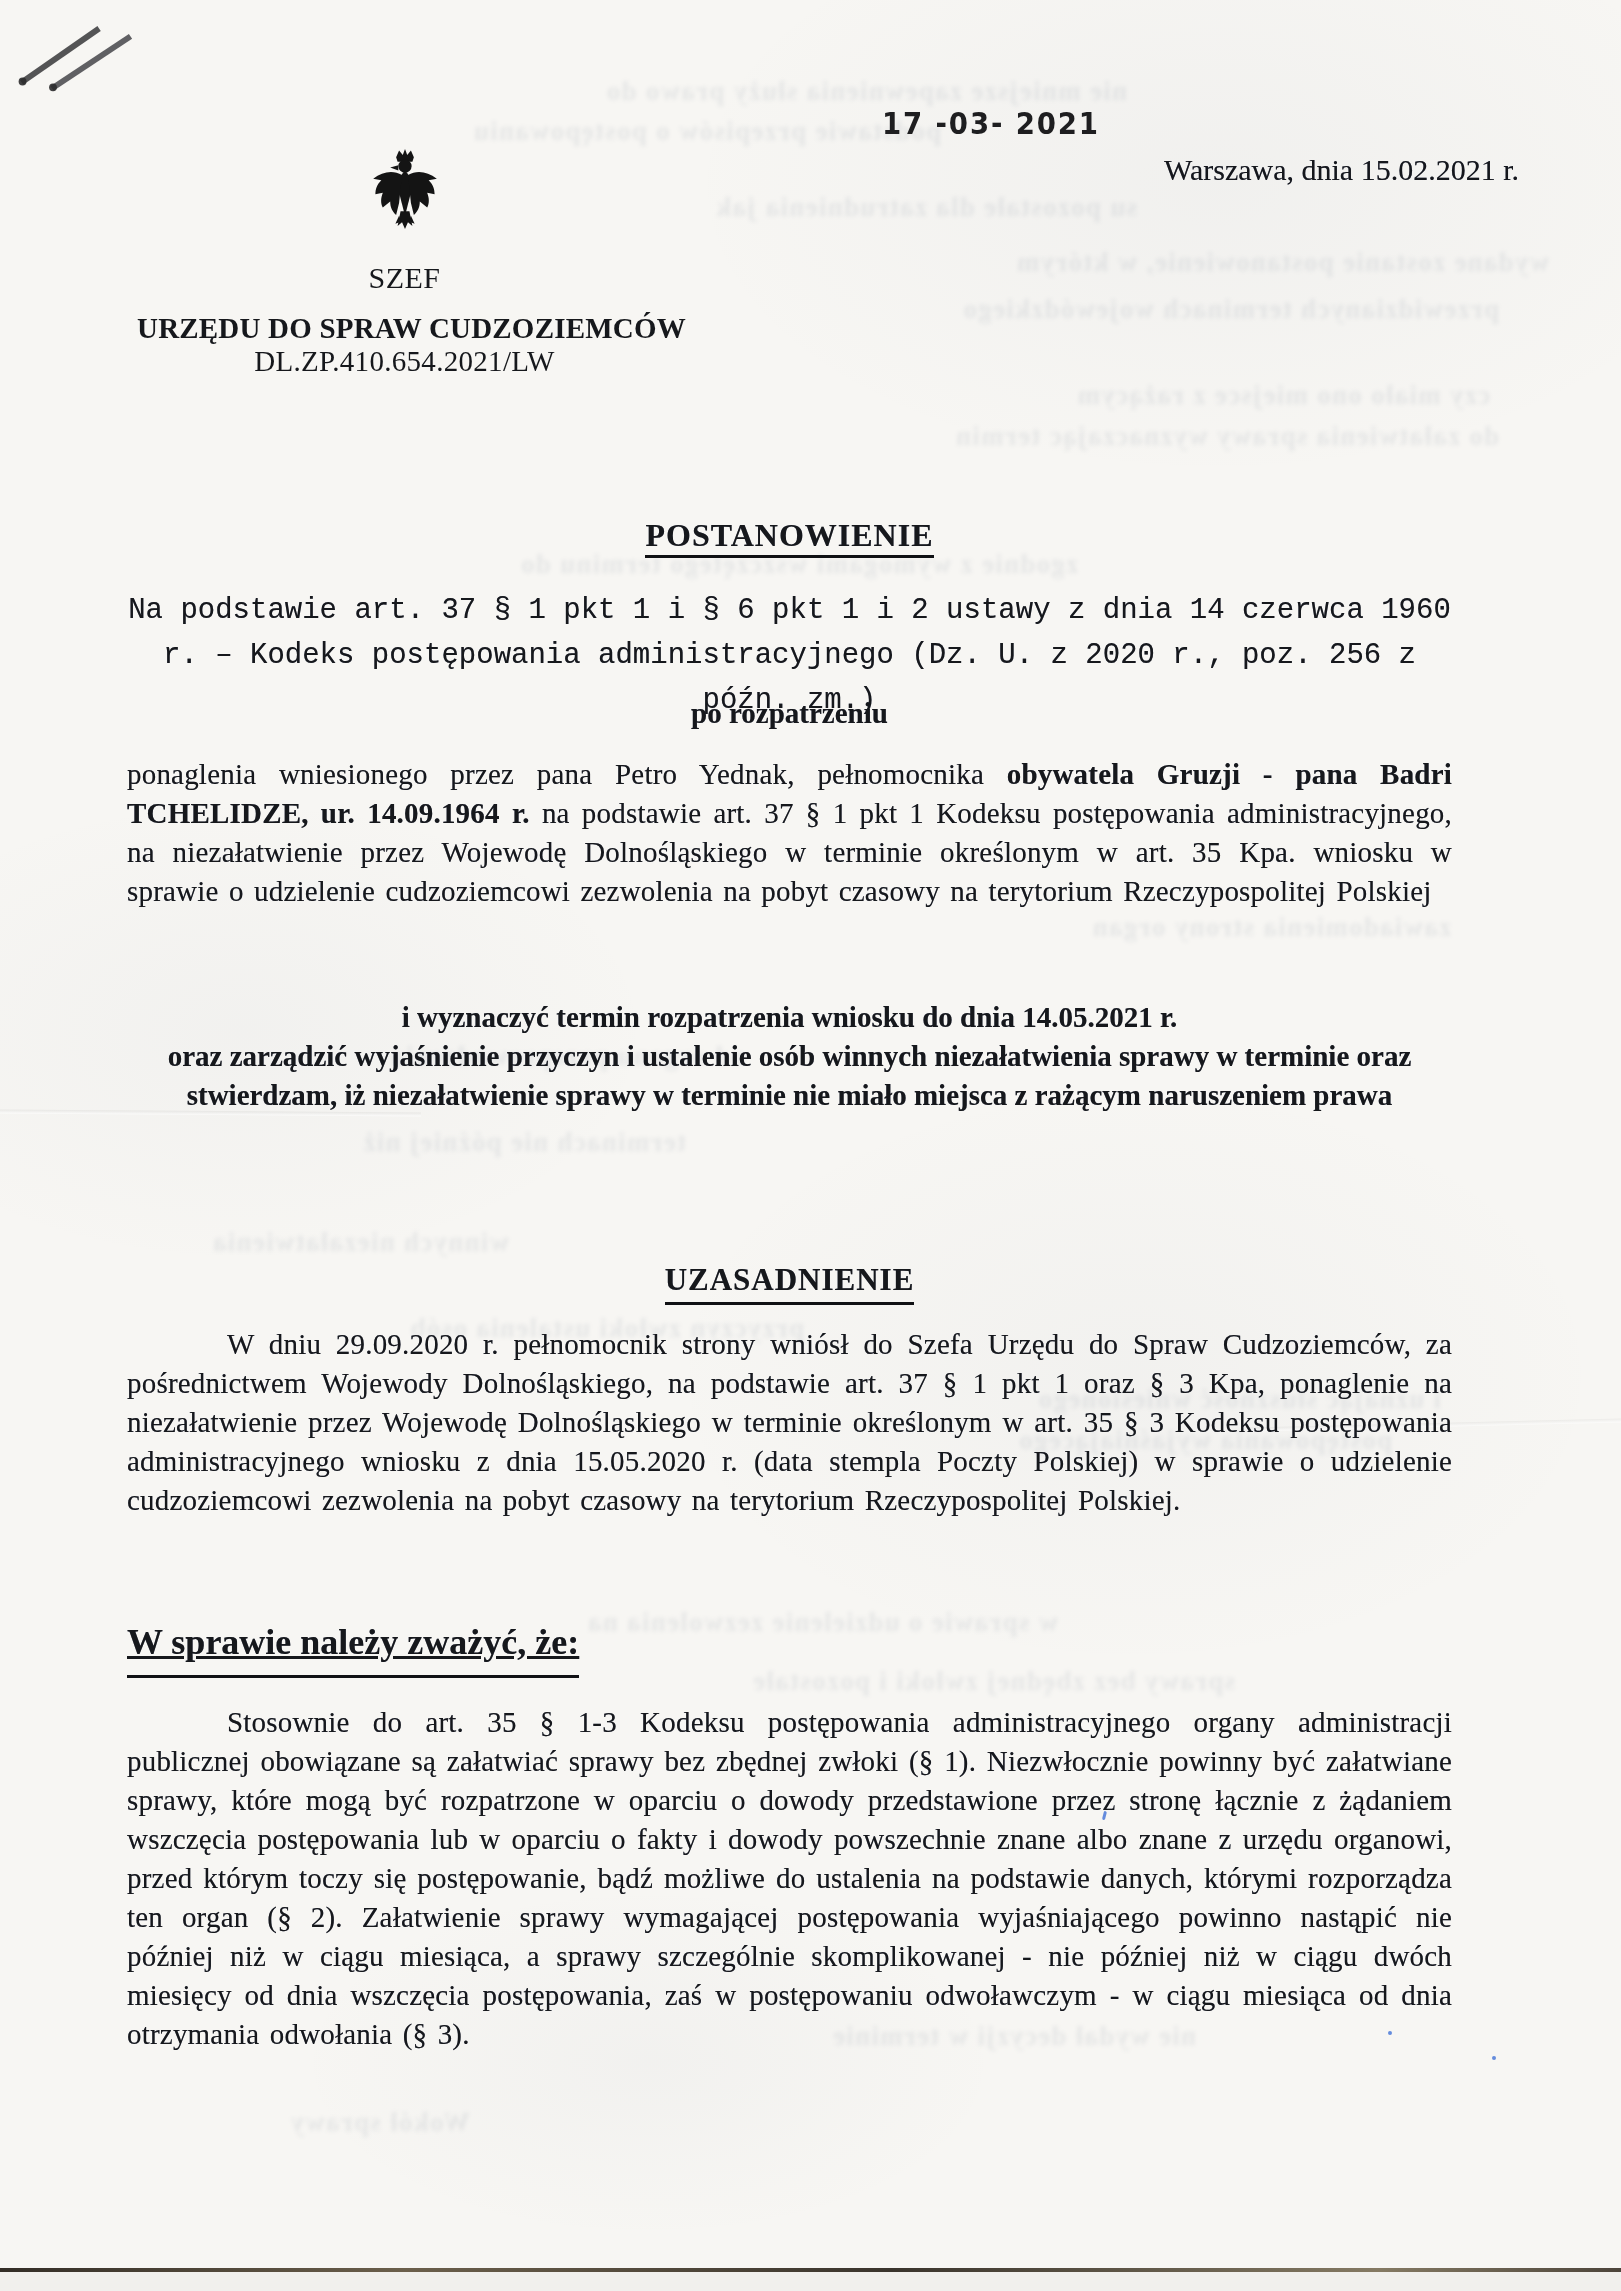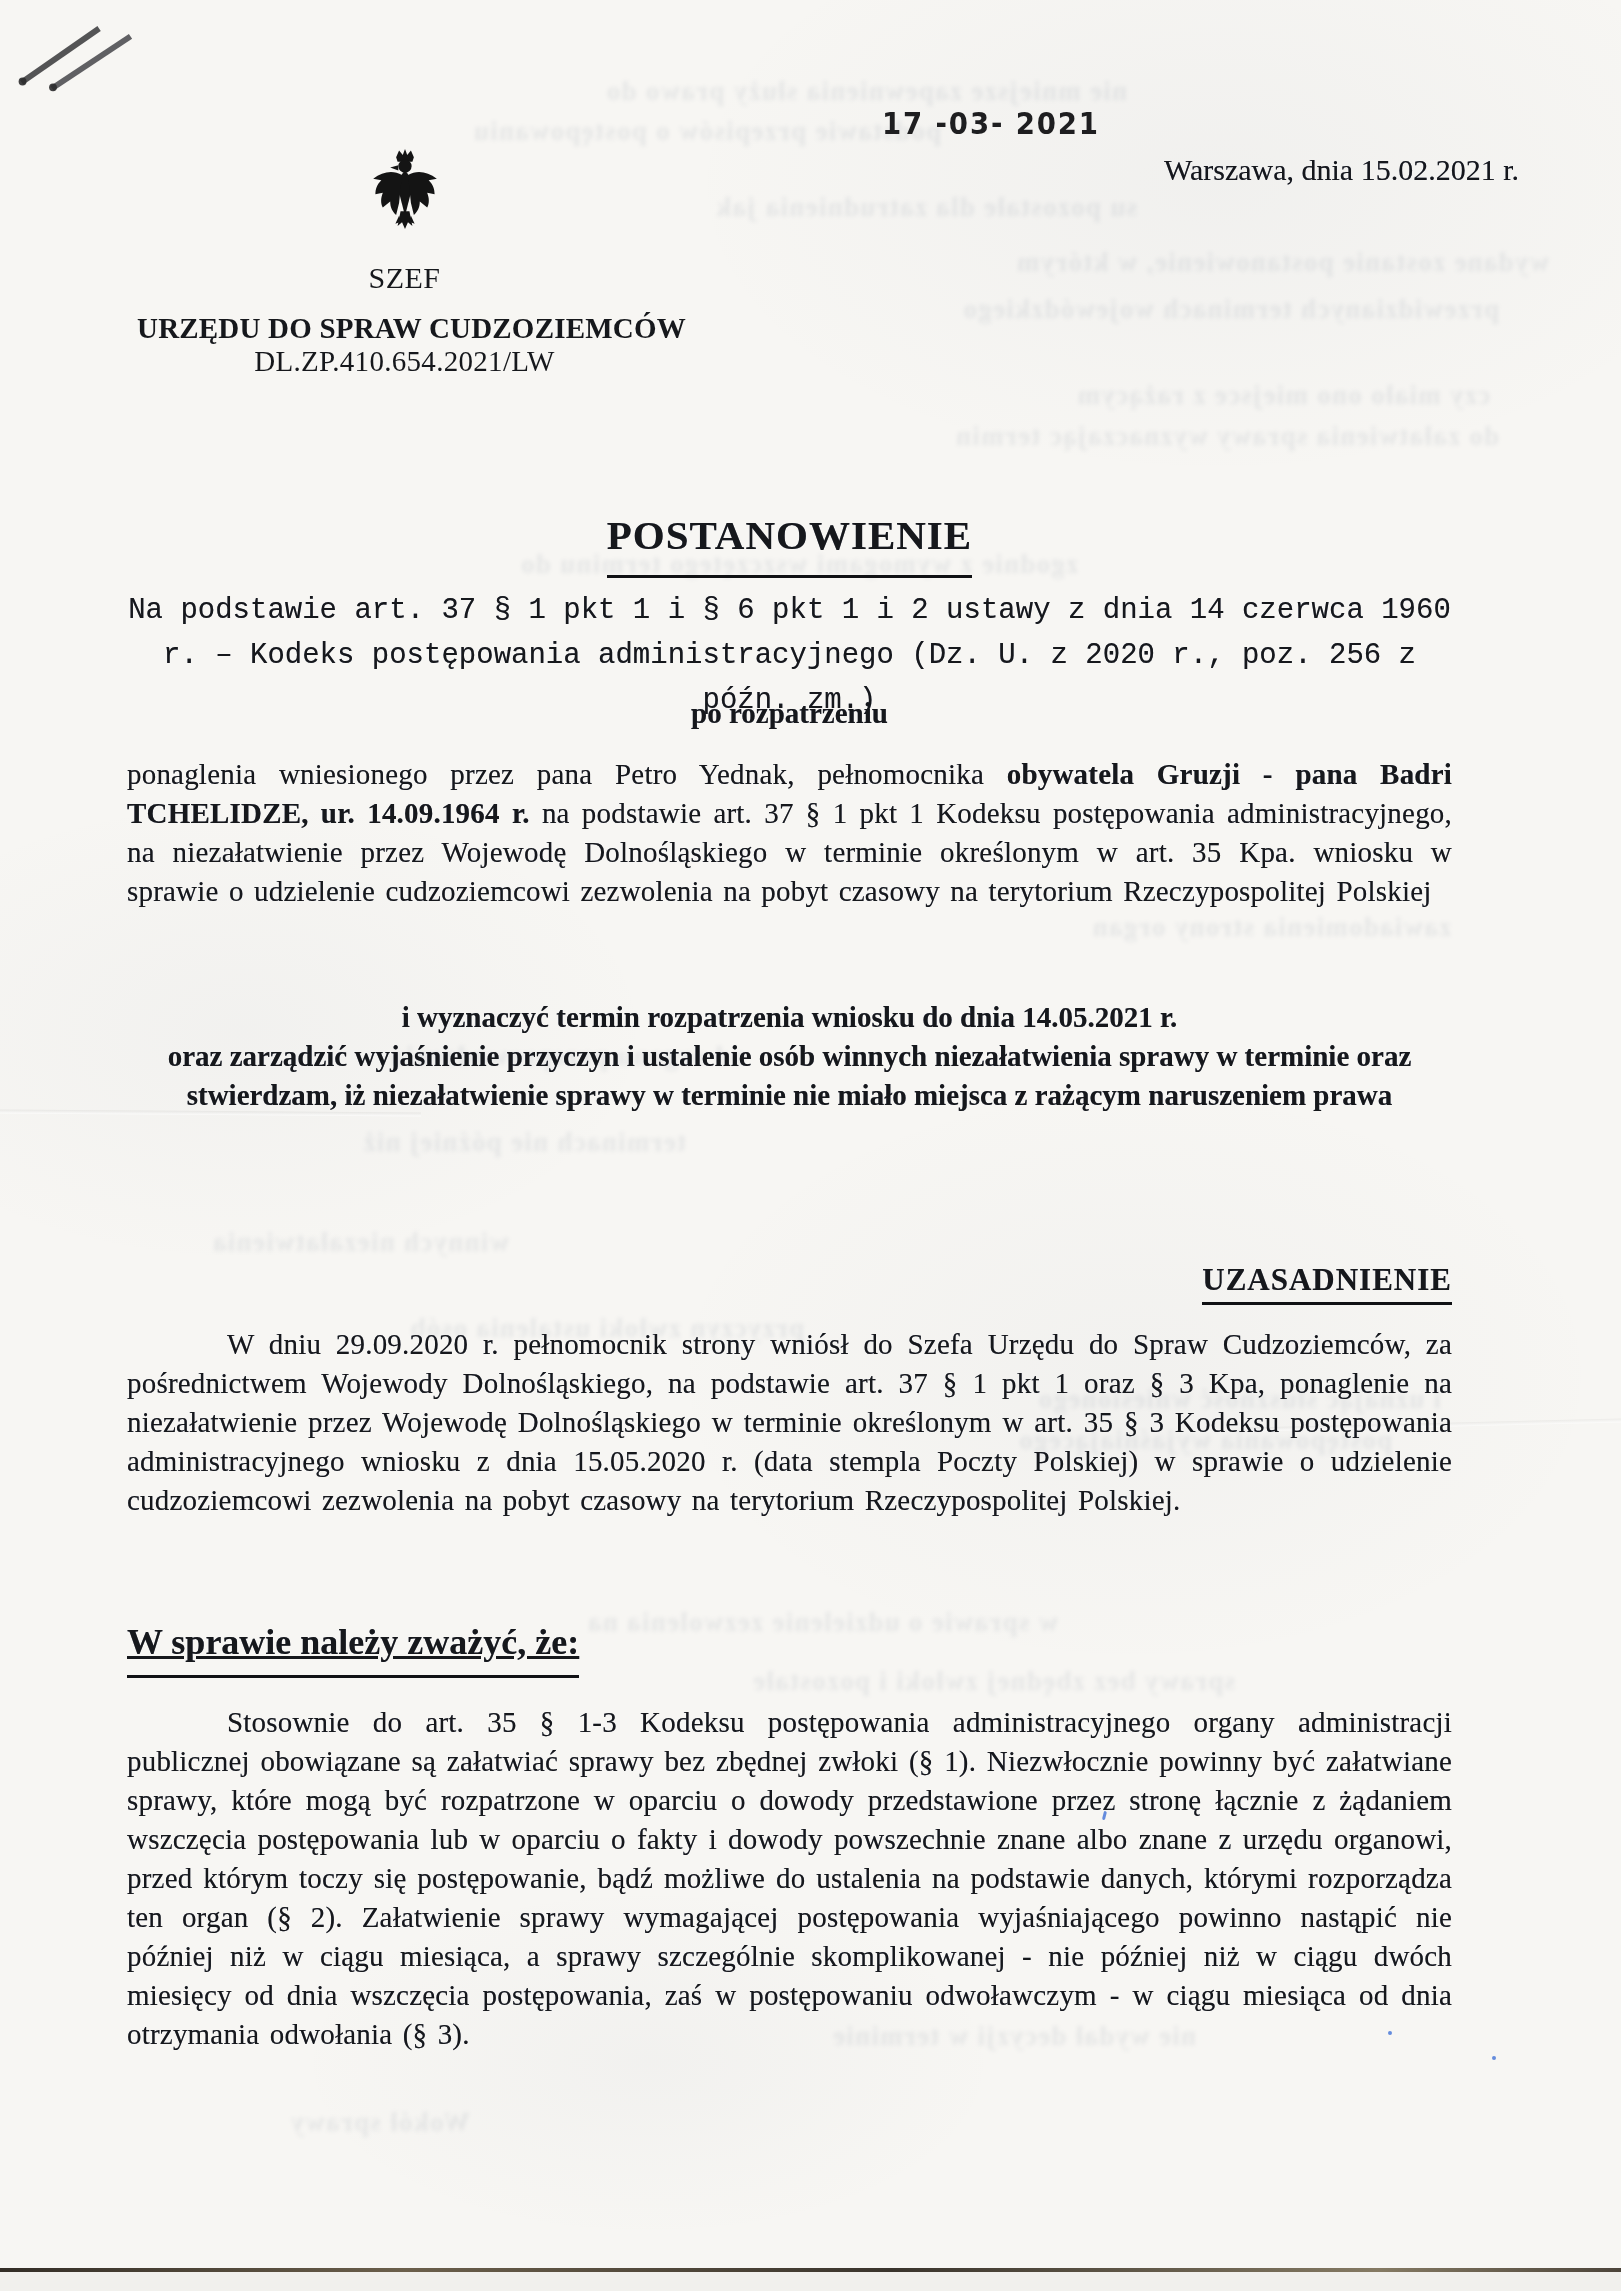--- a/index.html
+++ b/index.html
@@ -35,27 +35,27 @@
   .eagle{display:block;margin:0 auto 23.5px auto;}
   .lh-title1{font-weight:normal;font-size:30px;letter-spacing:0.5px;margin-top:2px;}
   .lh-title2{font-weight:bold;font-size:29px;letter-spacing:0.2px;margin-top:17.6px;white-space:nowrap;}
   .lh-case{font-size:29px;letter-spacing:0.3px;}
   
   .block{left:127px;width:1325px;font-size:29px;line-height:39px;
          text-shadow:0 0 0.4px rgba(20,30,70,0.5);}
   .center{text-align:center;}
   .justify{text-align:justify;word-spacing:2.9px;letter-spacing:0.2px;}
   .h-main{top:516px;text-align:center;}
-  .h-main span{display:inline-block;font-weight:bold;font-size:41px;letter-spacing:1px;
-               border-bottom:3.9px solid #101114;padding-bottom:20px;font-family:Liberation Serif, serif;}
+  .h-main span{display:inline-block;font-weight:bold;font-size:32px;letter-spacing:1px;
+               border-bottom:3.9px solid #101114;padding-bottom:0;font-family:Liberation Serif, serif;}
   .legal{top:588px;line-height:45px;font-family:Liberation Mono, monospace;}
   .after{top:694px;font-weight:bold;}
   .p1{top:755px;}
   .resolution{top:998px;font-weight:bold;}
-  .h-uzas{top:1260px;text-align:right;}
+  .h-uzas{top:1260px;text-align:center;}
   .h-uzas span{display:inline-block;font-weight:bold;font-size:31px;letter-spacing:1px;
                border-bottom:3.9px solid #101114;padding-bottom:2.9px;}
   .p2{top:1325px;}
   .indent{text-indent:100px;}
   .h-consider{top:1623px;}
   .h-consider span{display:inline-block;font-weight:bold;font-size:36px;
                border-bottom:3.9px solid #101114;padding-bottom:13px;text-decoration:underline;}
   .p3{top:1703px;}
   
   .bleed{

